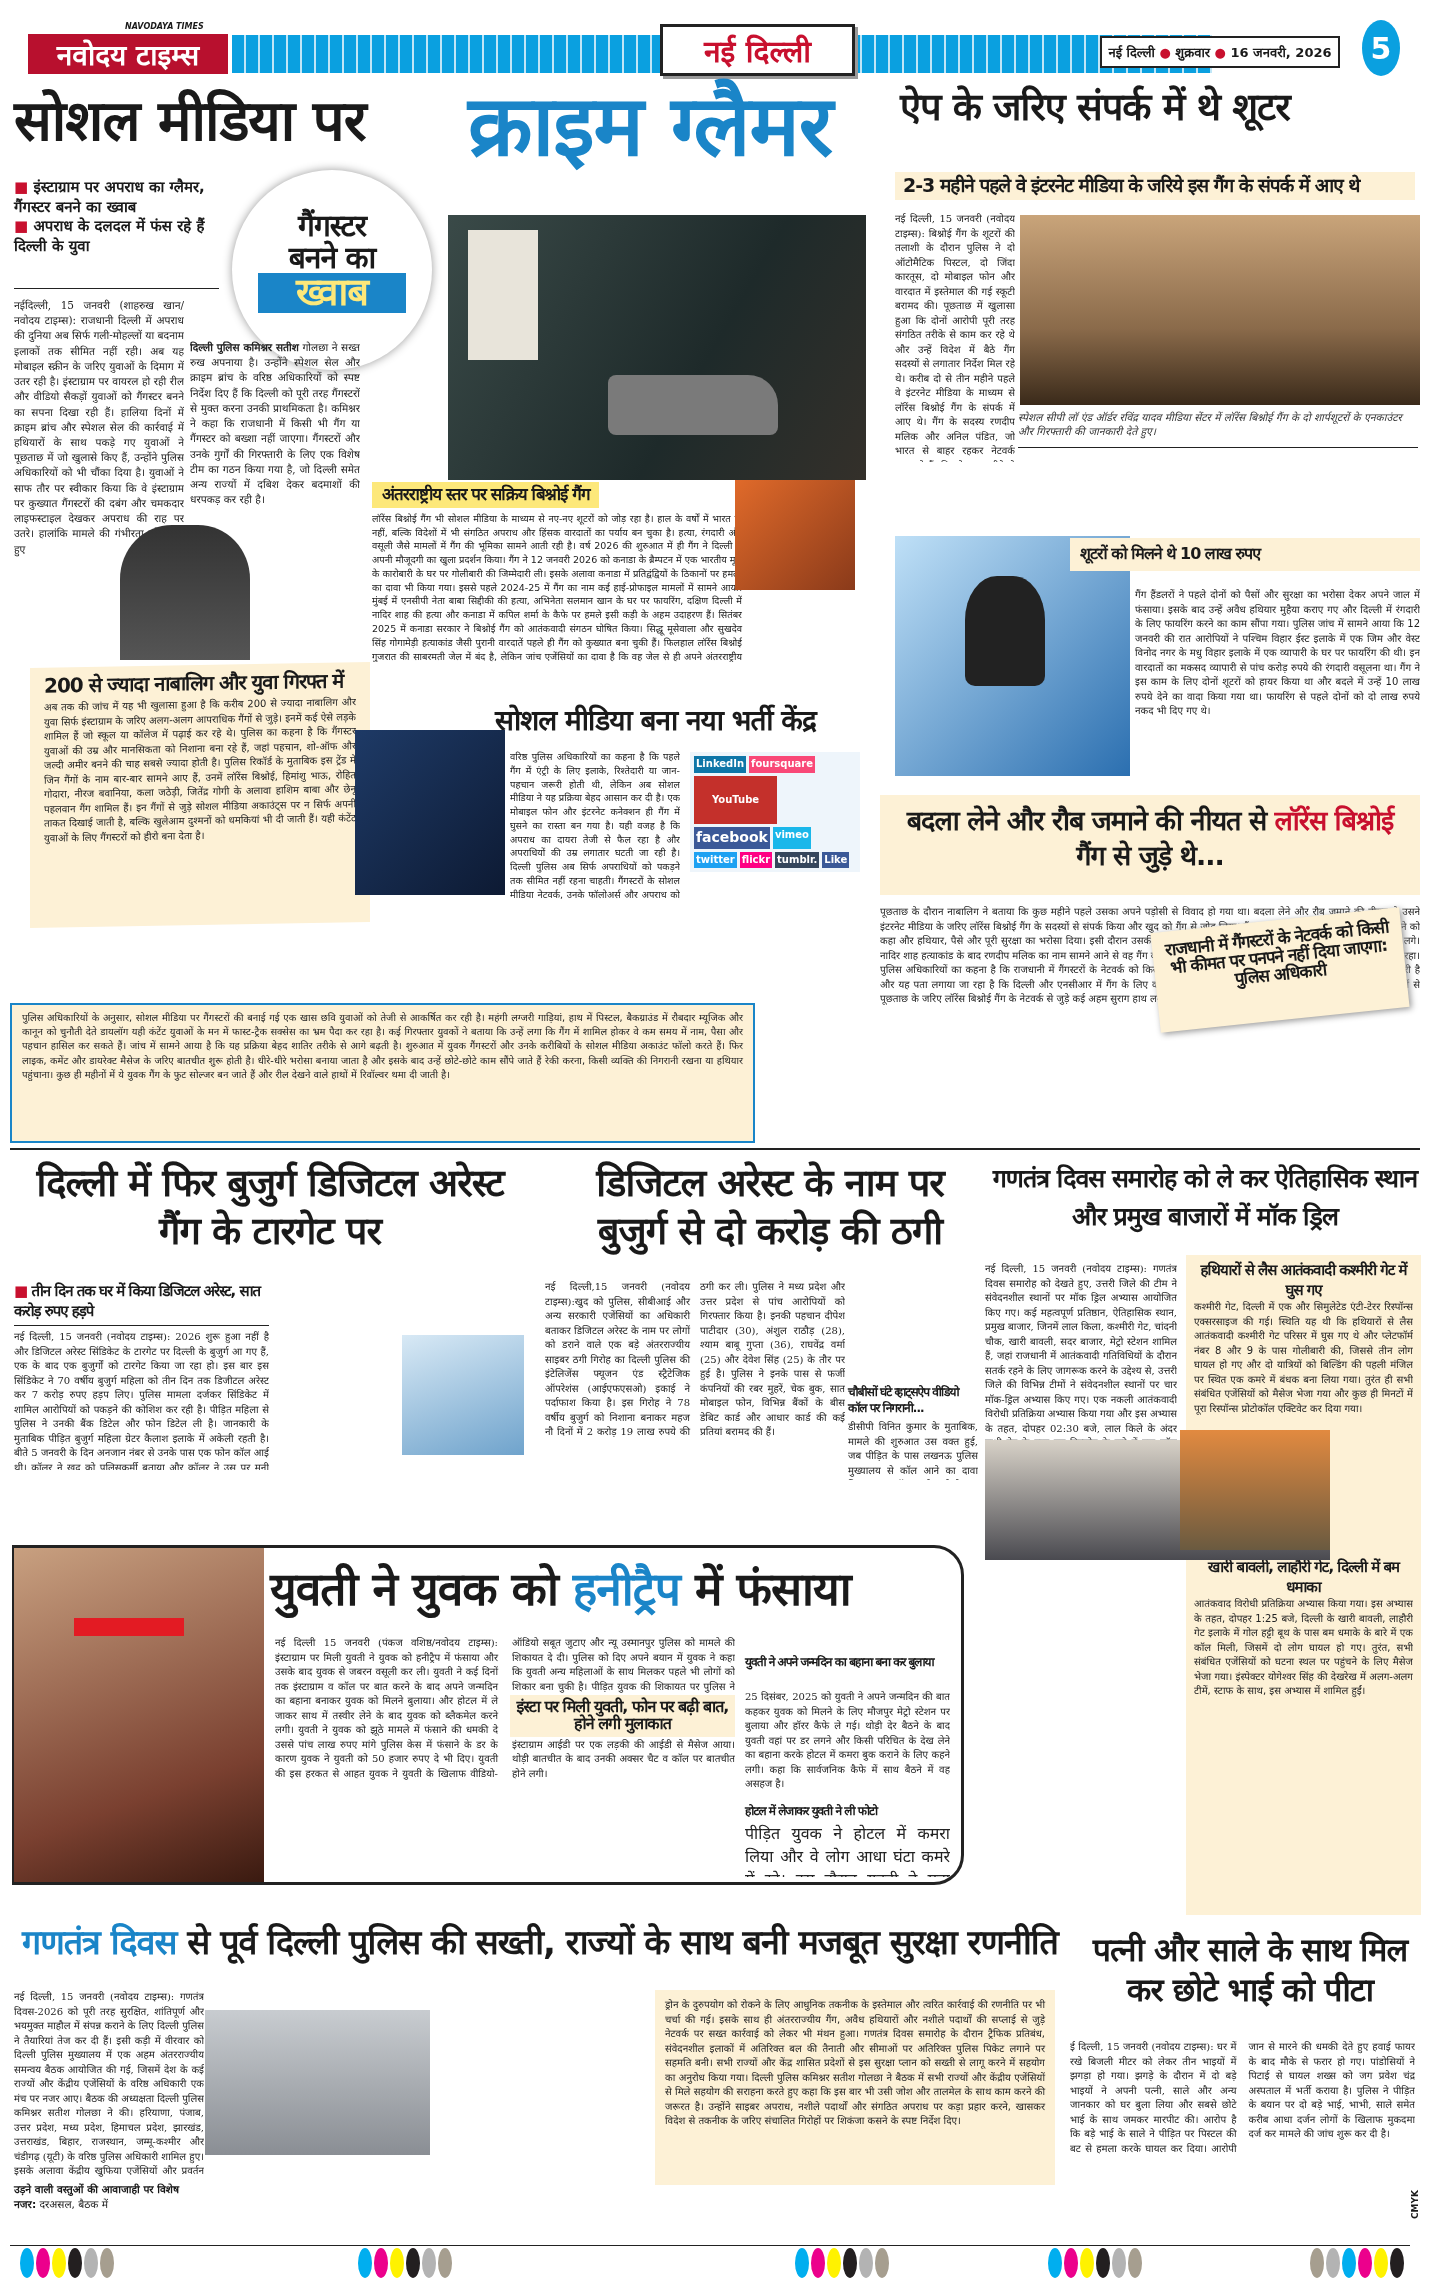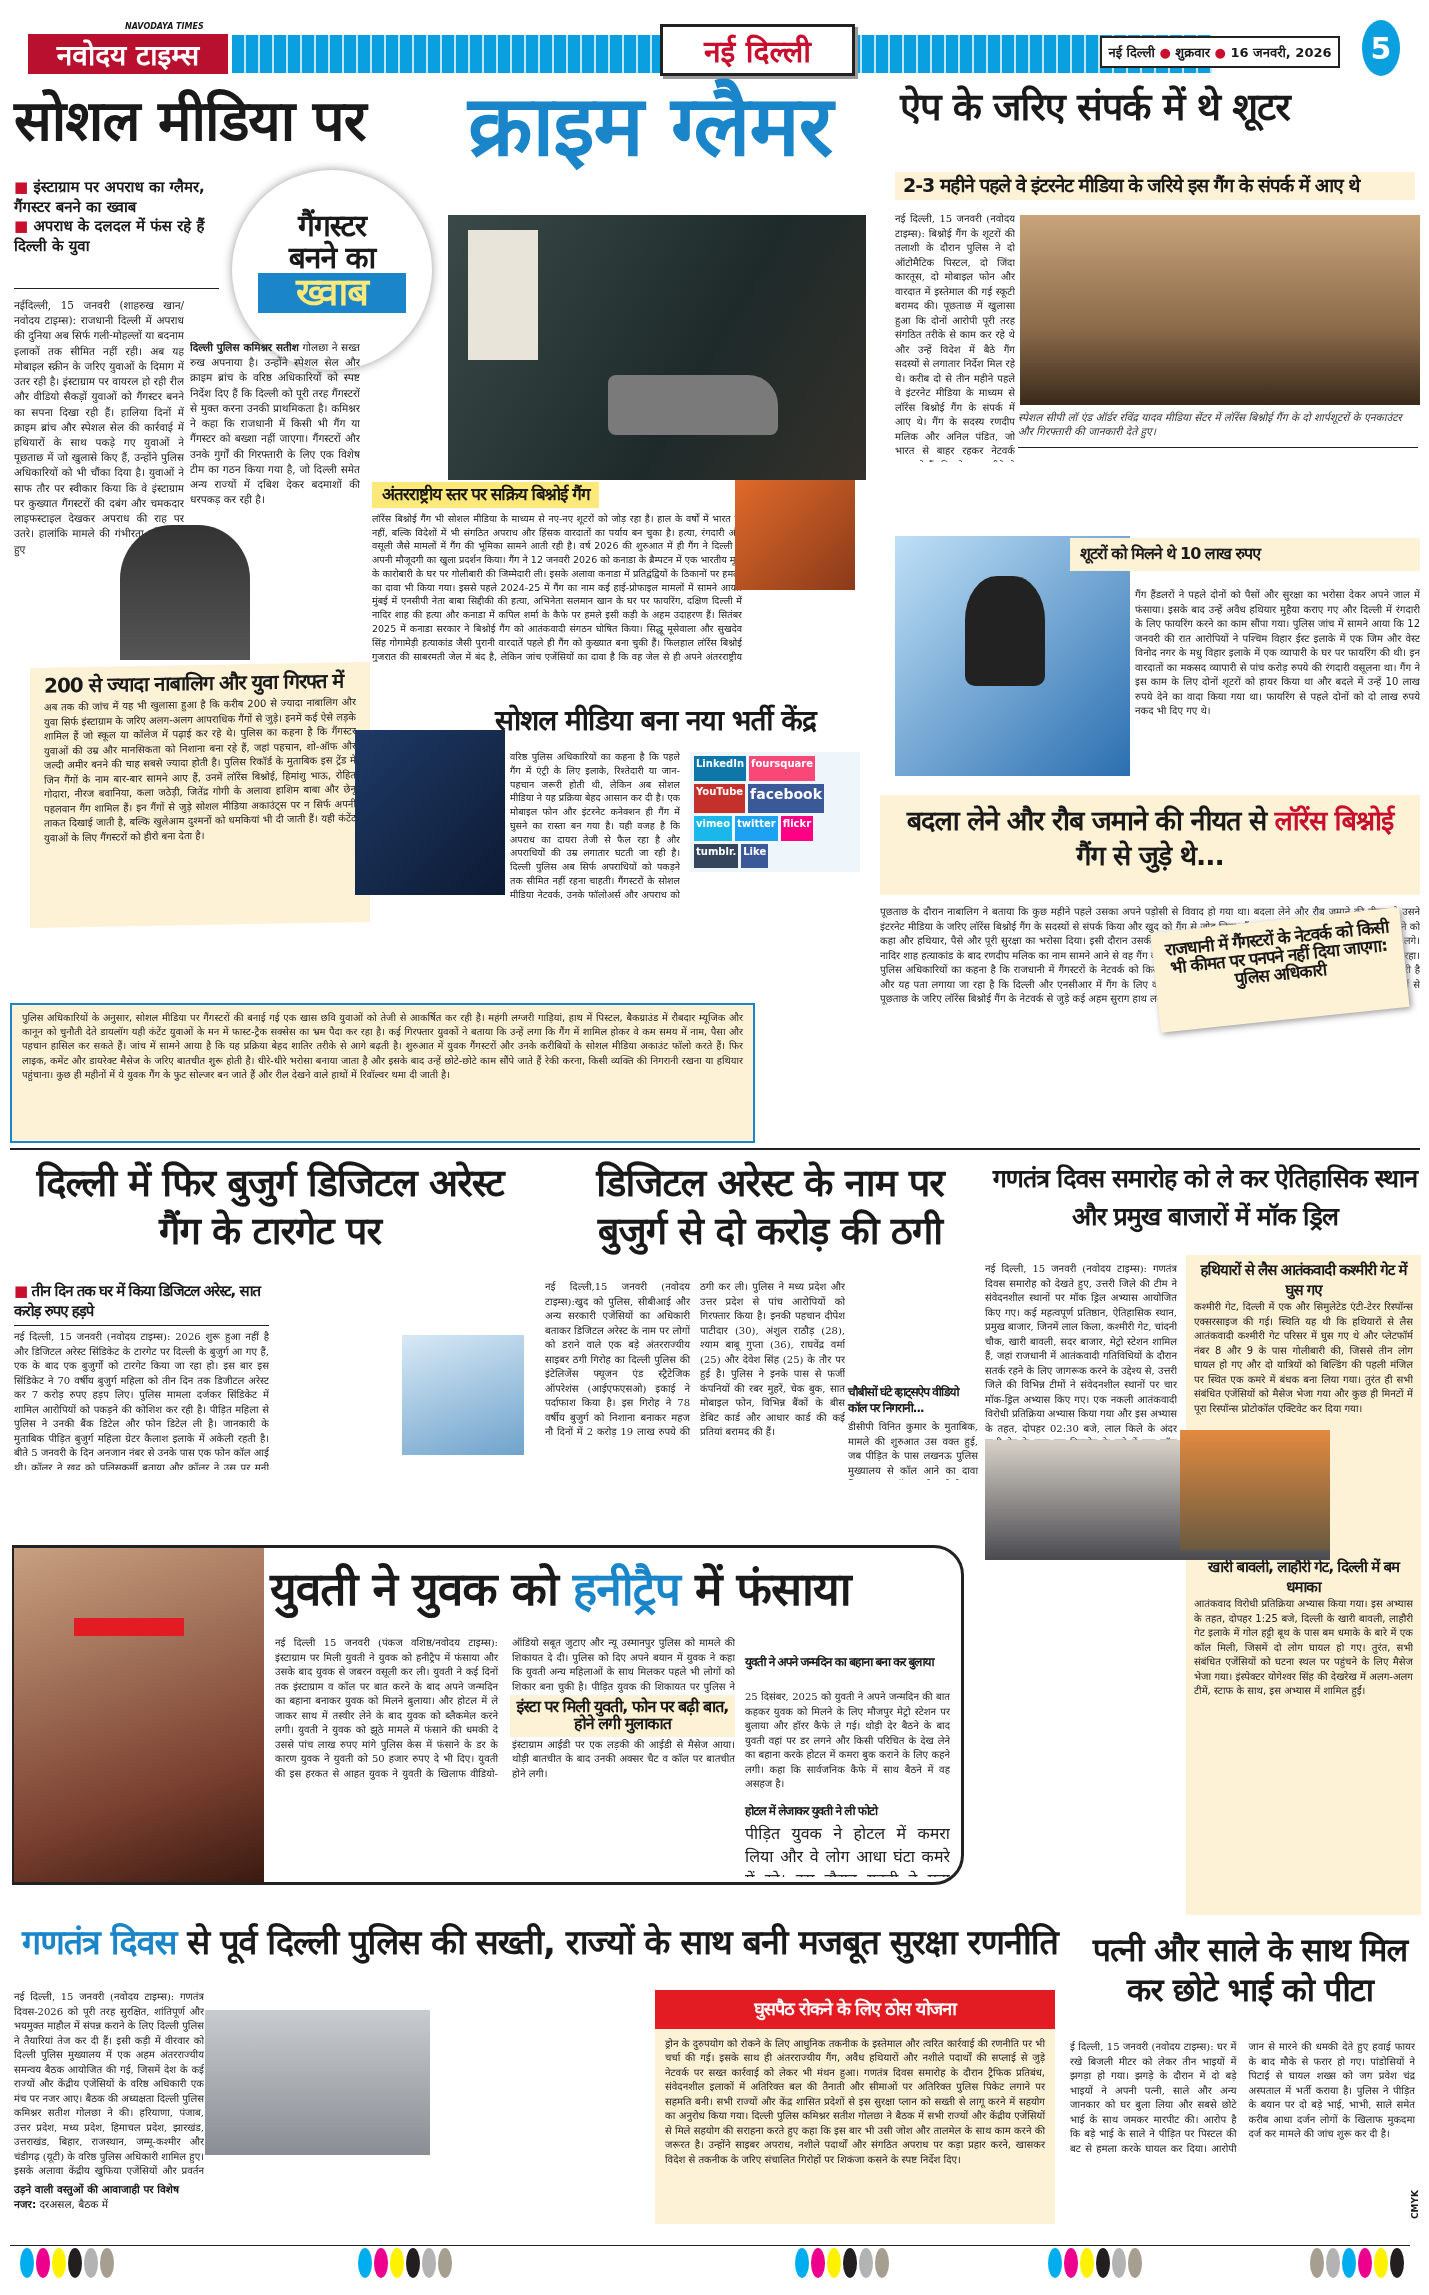--- a/index.html
+++ b/index.html
@@ -81,21 +81,21 @@
   <div class="txt" style="font-family:'DejaVu Sans',sans-serif;font-size:9.5px;margin-top:4px;height:150px;overflow:hidden;padding-right:120px">लॉरेंस बिश्नोई गैंग भी सोशल मीडिया के माध्यम से नए-नए शूटरों को जोड़ रहा है। हाल के वर्षों में भारत ही नहीं, बल्कि विदेशों में भी संगठित अपराध और हिंसक वारदातों का पर्याय बन चुका है। हत्या, रंगदारी और वसूली जैसे मामलों में गैंग की भूमिका सामने आती रही है। वर्ष 2026 की शुरुआत में ही गैंग ने दिल्ली में अपनी मौजूदगी का खुला प्रदर्शन किया। गैंग ने 12 जनवरी 2026 को कनाडा के ब्रैम्पटन में एक भारतीय मूल के कारोबारी के घर पर गोलीबारी की जिम्मेदारी ली। इसके अलावा कनाडा में प्रतिद्वंद्वियों के ठिकानों पर हमलों का दावा भी किया गया। इससे पहले 2024-25 में गैंग का नाम कई हाई-प्रोफाइल मामलों में सामने आया। मुंबई में एनसीपी नेता बाबा सिद्दीकी की हत्या, अभिनेता सलमान खान के घर पर फायरिंग, दक्षिण दिल्ली में नादिर शाह की हत्या और कनाडा में कपिल शर्मा के कैफे पर हमले इसी कड़ी के अहम उदाहरण हैं। सितंबर 2025 में कनाडा सरकार ने बिश्नोई गैंग को आतंकवादी संगठन घोषित किया। सिद्धू मूसेवाला और सुखदेव सिंह गोगामेड़ी हत्याकांड जैसी पुरानी वारदातें पहले ही गैंग को कुख्यात बना चुकी हैं। फिलहाल लॉरेंस बिश्नोई गुजरात की साबरमती जेल में बंद है, लेकिन जांच एजेंसियों का दावा है कि वह जेल से ही अपने अंतरराष्ट्रीय नेटवर्क को संचालित कर रहा है।</div>
 </div>
 <div class="abs" style="left:735px;top:480px;width:120px;height:110px;background:linear-gradient(135deg,#e06a2a,#8a3a1a)"></div>
 
 <div class="abs hd" style="left:495px;top:706px;font-size:28px">सोशल मीडिया बना नया भर्ती केंद्र</div>
 <div class="abs img" style="left:355px;top:730px;width:150px;height:165px;background:linear-gradient(135deg,#1e3a66,#0d1a33)"></div>
 <div class="abs txt" style="left:510px;top:750px;width:170px;height:150px;overflow:hidden;font-family:'DejaVu Sans',sans-serif;font-size:9.5px">वरिष्ठ पुलिस अधिकारियों का कहना है कि पहले गैंग में एंट्री के लिए इलाके, रिश्तेदारी या जान-पहचान जरूरी होती थी, लेकिन अब सोशल मीडिया ने यह प्रक्रिया बेहद आसान कर दी है। एक मोबाइल फोन और इंटरनेट कनेक्शन ही गैंग में घुसने का रास्ता बन गया है। यही वजह है कि अपराध का दायरा तेजी से फैल रहा है और अपराधियों की उम्र लगातार घटती जा रही है। दिल्ली पुलिस अब सिर्फ अपराधियों को पकड़ने तक सीमित नहीं रहना चाहती। गैंगस्टरों के सोशल मीडिया नेटवर्क, उनके फॉलोअर्स और अपराध को बढ़ावा देने वाले कंटेंट अपलोड करने वालों पर भी नजर रखी जा रही है। कई ऐसे अकाउंट्स को चिन्हित किया गया है, जिन्हें हटाने की प्रक्रिया चल रही है। इसके साथ ही नाबालिगों की काउंसलिंग और अभिभावकों को जागरूक करने पर भी जोर दिया जा रहा है, ताकि अपराध के इस डिजिटल जाल से युवाओं को समय रहते बाहर निकाला जा सके।</div>
 <div class="abs" style="left:690px;top:752px;width:170px;height:120px;background:#eef5fb;display:flex;flex-wrap:wrap;gap:3px;padding:4px;font-size:10px;font-weight:bold;color:#fff">
   <span style="background:#0e76a8;padding:2px">LinkedIn</span>
   <span style="background:#f94877;padding:2px">foursquare</span>
-  <span style="background:#c4302b;padding:2px">YouTube</span>
+  <span style="background:#c4302b;padding:18px">YouTube</span>
   <span style="background:#3b5998;padding:2px;font-size:14px">facebook</span>
   <span style="background:#1ab7ea;padding:2px">vimeo</span>
   <span style="background:#1da1f2;padding:2px">twitter</span>
   <span style="background:#ff0084;padding:2px">flickr</span>
   <span style="background:#35465c;padding:2px">tumblr.</span>
   <span style="background:#3b5998;padding:2px">Like</span>
 </div>
 
 <div class="abs" style="left:10px;top:1003px;width:745px;height:140px;border:2px solid #1a85c8;display:flex">
   <div class="cream txt" style="flex:1;padding:6px 10px;font-family:'DejaVu Sans',sans-serif;font-size:9.8px;overflow:hidden">पुलिस अधिकारियों के अनुसार, सोशल मीडिया पर गैंगस्टरों की बनाई गई एक खास छवि युवाओं को तेजी से आकर्षित कर रही है। महंगी लग्जरी गाड़ियां, हाथ में पिस्टल, बैकग्राउंड में रौबदार म्यूजिक और कानून को चुनौती देते डायलॉग यही कंटेंट युवाओं के मन में फास्ट-ट्रैक सक्सेस का भ्रम पैदा कर रहा है। कई गिरफ्तार युवकों ने बताया कि उन्हें लगा कि गैंग में शामिल होकर वे कम समय में नाम, पैसा और पहचान हासिल कर सकते हैं। जांच में सामने आया है कि यह प्रक्रिया बेहद शातिर तरीके से आगे बढ़ती है। शुरुआत में युवक गैंगस्टरों और उनके करीबियों के सोशल मीडिया अकाउंट फॉलो करते हैं। फिर लाइक, कमेंट और डायरेक्ट मैसेज के जरिए बातचीत शुरू होती है। धीरे-धीरे भरोसा बनाया जाता है और इसके बाद उन्हें छोटे-छोटे काम सौंपे जाते हैं रेकी करना, किसी व्यक्ति की निगरानी रखना या हथियार पहुंचाना। कुछ ही महीनों में ये युवक गैंग के फुट सोल्जर बन जाते हैं और रील देखने वाले हाथों में रिवॉल्वर थमा दी जाती है।</div>
@@ -174,21 +174,20 @@
 </div>
 <div class="abs txt" style="left:14px;top:1990px;width:190px;height:190px;overflow:hidden;font-size:10px">नई दिल्ली, 15 जनवरी (नवोदय टाइम्स): गणतंत्र दिवस-2026 को पूरी तरह सुरक्षित, शांतिपूर्ण और भयमुक्त माहौल में संपन्न कराने के लिए दिल्ली पुलिस ने तैयारियां तेज कर दी हैं। इसी कड़ी में वीरवार को दिल्ली पुलिस मुख्यालय में एक अहम अंतरराज्यीय समन्वय बैठक आयोजित की गई, जिसमें देश के कई राज्यों और केंद्रीय एजेंसियों के वरिष्ठ अधिकारी एक मंच पर नजर आए। बैठक की अध्यक्षता दिल्ली पुलिस कमिश्नर सतीश गोलछा ने की। हरियाणा, पंजाब, उत्तर प्रदेश, मध्य प्रदेश, हिमाचल प्रदेश, झारखंड, उत्तराखंड, बिहार, राजस्थान, जम्मू-कश्मीर और चंडीगढ़ (यूटी) के वरिष्ठ पुलिस अधिकारी शामिल हुए। इसके अलावा केंद्रीय खुफिया एजेंसियों और प्रवर्तन एजेंसियों के अधिकारी भी बैठक में मौजूद रहे। दिल्ली पुलिस की स्पेशल सेल, क्राइम ब्रांच, ट्रैफिक, इंटेलिजेंस, सुरक्षा, मेट्रो, रेलवे और आईजीआई एयरपोर्ट से जुड़े वरिष्ठ अधिकारी भी बैठक का हिस्सा बने। बैठक में गणतंत्र दिवस के मद्देनजर आतंक रोधी उपायों, सीमाओं पर कड़ी निगरानी, संदिग्ध व्यक्तियों की पहचान और सत्यापन जैसे अहम मुद्दों पर गहन चर्चा की गई। खासतौर पर दिल्ली की सीमाओं पर सख्त चेकिंग, एनसीआर से आने-जाने वाले वाहनों की निगरानी और किसी भी संदिग्ध गतिविधि की अग्रिम सूचना साझा करने पर जोर दिया गया।</div>
 <div class="abs img" style="left:205px;top:2010px;width:225px;height:145px;background:linear-gradient(180deg,#c8ccd0,#8a8e94)"></div>
 <div class="abs txt" style="left:440px;top:1990px;width:200px;height:200px;overflow:hidden;font-size:10px"></div>
 <div class="abs" style="left:14px;top:2182px;width:190px;font-size:10.5px;line-height:1.4">
   <b>उड़ने वाली वस्तुओं की आवाजाही पर विशेष नजर:</b>
   <span>दरअसल, बैठक में</span>
 </div>
 
 <div class="abs" style="left:655px;top:1990px;width:400px;height:240px">
-  <div class="hd" style="background:#e31b23;color:#fff;font-size:18px;text-align:center;padding:10px 0">घुसपैठ रोकने के लिए ठोस योजना</div>
   <div class="cream txt" style="font-family:'DejaVu Sans',sans-serif;font-size:10px;padding:8px 10px;height:195px;overflow:hidden">ड्रोन के दुरुपयोग को रोकने के लिए आधुनिक तकनीक के इस्तेमाल और त्वरित कार्रवाई की रणनीति पर भी चर्चा की गई। इसके साथ ही अंतरराज्यीय गैंग, अवैध हथियारों और नशीले पदार्थों की सप्लाई से जुड़े नेटवर्क पर सख्त कार्रवाई को लेकर भी मंथन हुआ। गणतंत्र दिवस समारोह के दौरान ट्रैफिक प्रतिबंध, संवेदनशील इलाकों में अतिरिक्त बल की तैनाती और सीमाओं पर अतिरिक्त पुलिस पिकेट लगाने पर सहमति बनी। सभी राज्यों और केंद्र शासित प्रदेशों से इस सुरक्षा प्लान को सख्ती से लागू करने में सहयोग का अनुरोध किया गया। दिल्ली पुलिस कमिश्नर सतीश गोलछा ने बैठक में सभी राज्यों और केंद्रीय एजेंसियों से मिले सहयोग की सराहना करते हुए कहा कि इस बार भी उसी जोश और तालमेल के साथ काम करने की जरूरत है। उन्होंने साइबर अपराध, नशीले पदार्थों और संगठित अपराध पर कड़ा प्रहार करने, खासकर विदेश से तकनीक के जरिए संचालित गिरोहों पर शिकंजा कसने के स्पष्ट निर्देश दिए।</div>
 </div>
 
 <div class="abs hd" style="left:1080px;top:1930px;width:340px;font-size:32px;text-align:center;line-height:1.25">पत्नी और साले के साथ मिल कर छोटे भाई को पीटा</div>
 <div class="abs txt" style="left:1070px;top:2040px;width:345px;height:180px;overflow:hidden;font-size:10px;column-count:2;column-gap:12px">ई दिल्ली, 15 जनवरी (नवोदय टाइम्स): घर में रखे बिजली मीटर को लेकर तीन भाइयों में झगड़ा हो गया। झगड़े के दौरान में दो बड़े भाइयों ने अपनी पत्नी, साले और अन्य जानकार को घर बुला लिया और सबसे छोटे भाई के साथ जमकर मारपीट की। आरोप है कि बड़े भाई के साले ने पीड़ित पर पिस्टल की बट से हमला करके घायल कर दिया। आरोपी जान से मारने की धमकी देते हुए हवाई फायर के बाद मौके से फरार हो गए। पांडोसियों ने पिटाई से घायल शख्स को जग प्रवेश चंद्र अस्पताल में भर्ती कराया है। पुलिस ने पीड़ित के बयान पर दो बड़े भाई, भाभी, साले समेत करीब आधा दर्जन लोगों के खिलाफ मुकदमा दर्ज कर मामले की जांच शुरू कर दी है।</div>
 
 <div class="abs" style="left:10px;top:2245px;width:1400px;height:1px;background:#222"></div>
 <div class="abs regmarks" style="left:20px;top:2248px">
   <span style="background:#00aeef"></span>
     <span style="background:#ec008c"></span>

